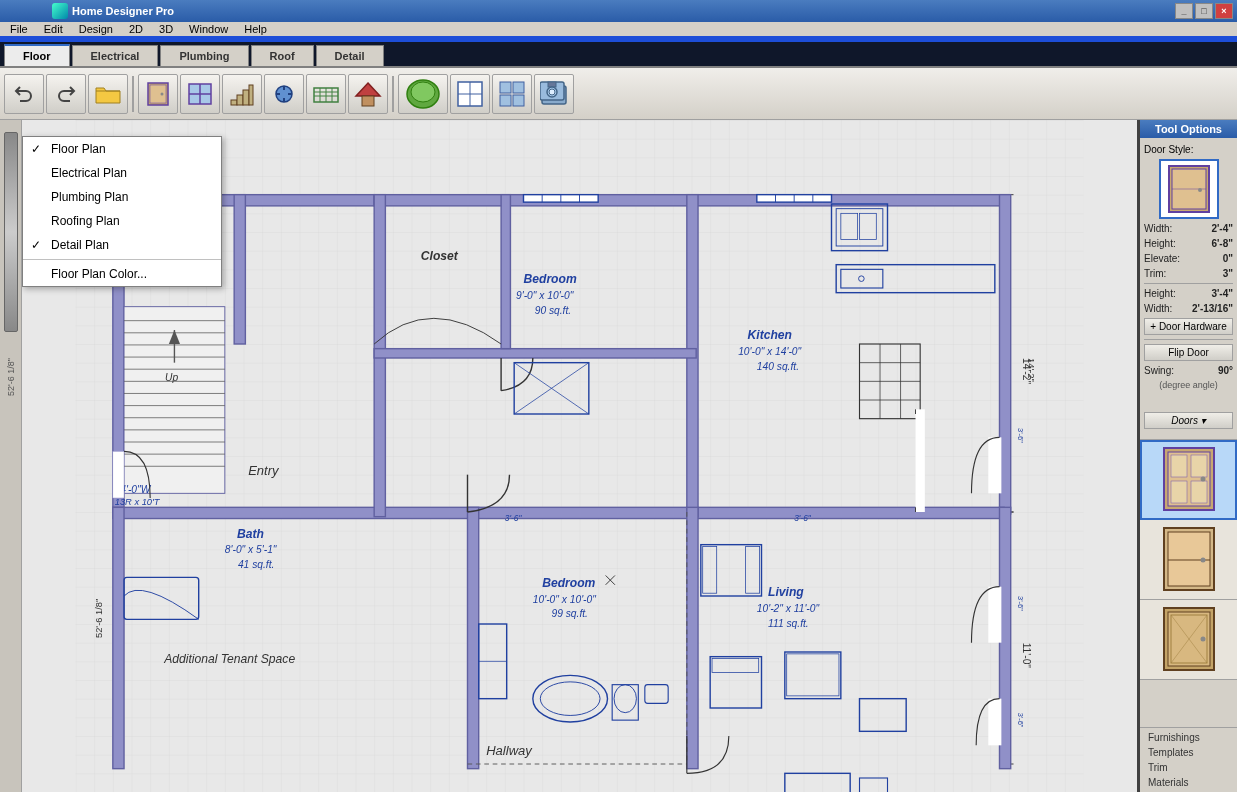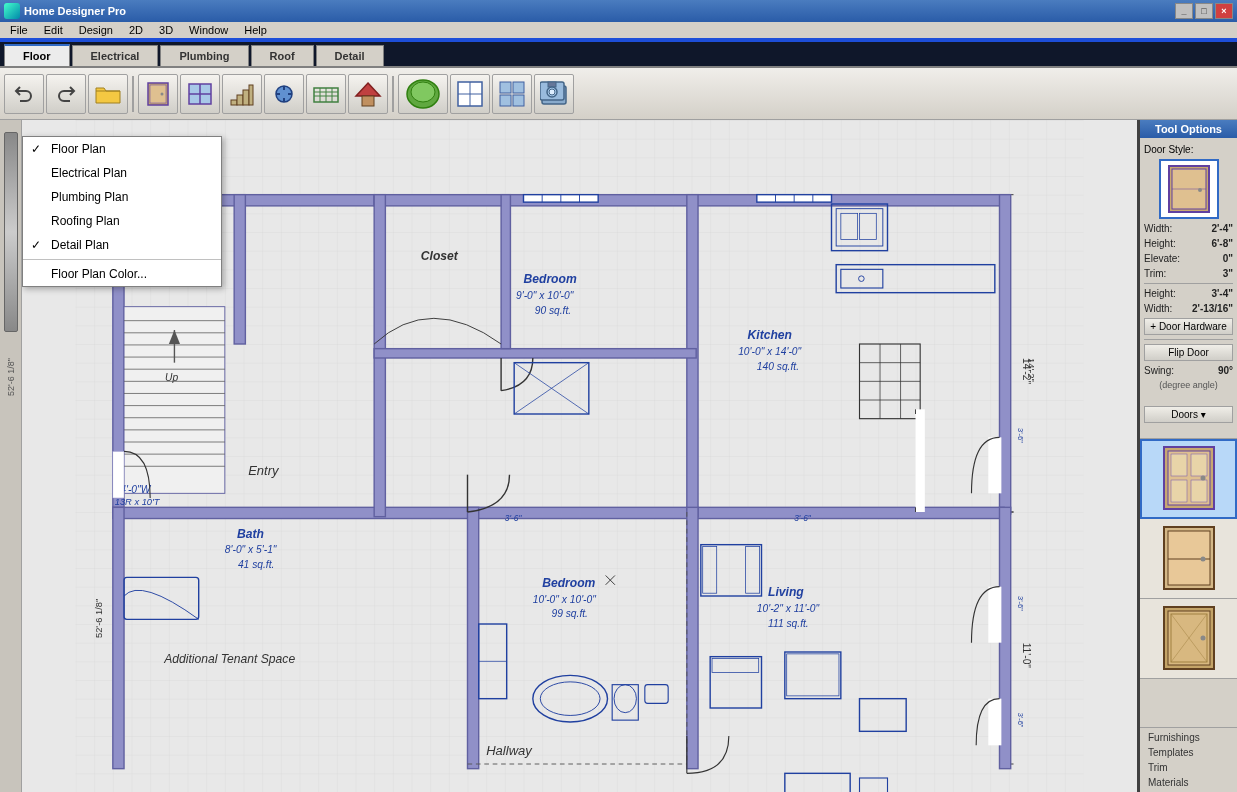--- a/index.html
+++ b/index.html
@@ -10,33 +10,33 @@
       height: 22px;
       background: linear-gradient(to bottom, #4a7cbf, #2a5ca8);
       display: flex;
       align-items: center;
       justify-content: space-between;
       padding: 0 4px;
       color: white;
       font-size: 11px;
       font-weight: bold;
     }
-    .titlebar-left { display: flex; align-items: center; gap: 4px; }
+    .titlebar-left { display: flex; align-items: center; gap: 4px; margin-left: 48px; }
     .titlebar-icon { width: 16px; height: 16px; background: #4fc; border-radius: 50%; display: flex; align-items: center; justify-content: center; font-size: 8px; }
     .titlebar-controls { display: flex; gap: 2px; }
     .titlebar-btn { width: 18px; height: 16px; background: #c0c0c0; border: 1px solid #888; display: flex; align-items: center; justify-content: center; font-size: 9px; color: #333; cursor: pointer; }
 
     
     .menubar {
       height: 20px;
       background: #d4d0c8;
       display: flex;
       align-items: center;
       padding: 0 2px;
-      border-bottom: 4px solid #1d4ed8;
+      border-bottom: 6px solid #1d4ed8;
     }
     .menubar-item {
       padding: 2px 8px;
       font-size: 11px;
       cursor: pointer;
       color: #000;
     }
 
     
     .tabbar {
@@ -632,21 +632,21 @@
         <span class="tool-options-value">2'-13/16"</span>
       </div>
       <button class="tool-btn">+ Door Hardware</button>
       <div style="height:1px;background:#a0a0a0;margin:4px 0;"></div>
       <button class="tool-btn">Flip Door</button>
       <div class="tool-options-row">
         <span class="tool-options-label">Swing:</span>
         <span class="tool-options-value">90°</span>
       </div>
       <div style="font-size:9px;color:#555;text-align:center;">(degree angle)</div>
-      <button class="tool-btn" style="margin-top:16px;">Doors ▾</button>
+      <button class="tool-btn" style="margin-top:22px;font-style:italic;">Doors ▾</button>
     </div>
 
     <div class="door-gallery">
       <div class="door-gallery-item selected">
         <svg width="60" height="70" viewBox="0 0 60 70">
           <rect x="5" y="3" width="50" height="62" fill="#c8a870" stroke="#6040a0" stroke-width="2"></rect>
           <rect x="9" y="7" width="42" height="54" fill="#dfc090" stroke="#6040a0" stroke-width="1"></rect>
           <rect x="12" y="10" width="16" height="22" fill="#e8d4a8" stroke="#7050b0" stroke-width="0.5"></rect>
           <rect x="32" y="10" width="16" height="22" fill="#e8d4a8" stroke="#7050b0" stroke-width="0.5"></rect>
           <rect x="12" y="36" width="16" height="22" fill="#e8d4a8" stroke="#7050b0" stroke-width="0.5"></rect>

